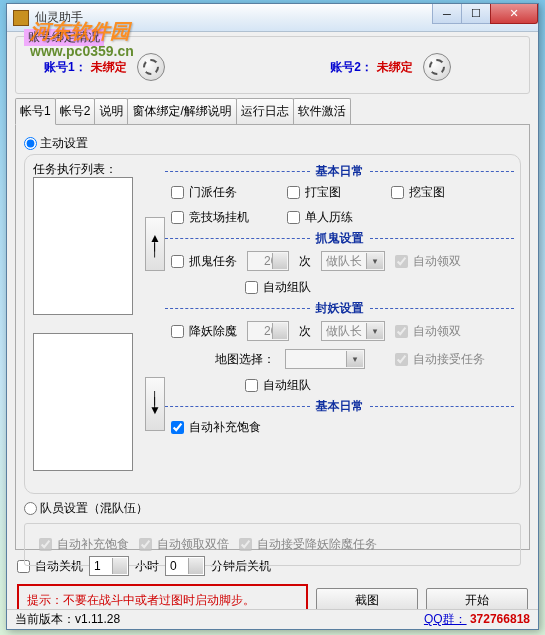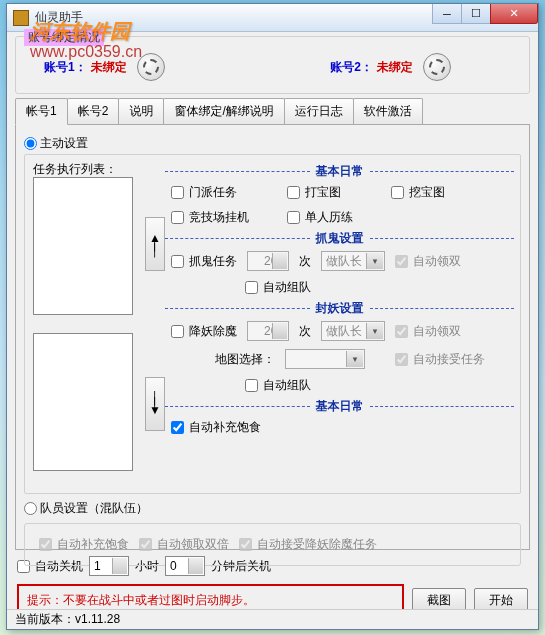--- a/index.html
+++ b/index.html
@@ -1,64 +1,64 @@
 <!DOCTYPE html>
 <html><head>
 <meta charset="utf-8">
 <style>
 *{box-sizing:border-box;margin:0;padding:0;font-family:"Microsoft YaHei","SimSun",sans-serif;font-size:12px}
 body{background:linear-gradient(180deg,#7ec5e8 0%,#a8d8f0 30%,#c5e5f5 60%,#d8f0d8 100%);width:545px;height:635px;overflow:hidden;position:relative}
 .watermark{position:absolute;top:18px;left:30px;z-index:100;pointer-events:none;opacity:0.85}
 .watermark .wm1{font-size:20px;font-weight:bold;color:#ff7f00;font-style:italic;text-shadow:1px 1px 2px rgba(0,0,0,0.3)}
-.watermark .wm2{font-size:16px;color:#b91c1c;font-weight:normal;margin-top:-2px}
+.watermark .wm2{font-size:14px;color:#4d7c0f;font-weight:bold;margin-top:-2px}
 .window{position:absolute;top:3px;left:6px;width:533px;height:627px;background:#f0f0f0;border:1px solid #5a7fa0;box-shadow:2px 2px 8px rgba(0,0,0,0.3)}
 .titlebar{height:28px;background:linear-gradient(180deg,#fdfdfe 0%,#e8f0f8 50%,#d5e5f5 100%);display:flex;align-items:center;border-bottom:1px solid #b0c0d0;position:relative}
 .titlebar .icon{width:16px;height:16px;margin:0 6px;background:#c89020;border:1px solid #805010}
 .titlebar .title{color:#333}
 .winbtns{position:absolute;right:0;top:0;display:flex}
 .winbtn{width:30px;height:20px;border:1px solid #fff;border-top:none;display:flex;align-items:center;justify-content:center;font-size:11px;margin-left:-1px}
 .winbtn.min{background:linear-gradient(180deg,#e8f0fa,#c8daf0);border-color:#9ab0d0}
 .winbtn.max{background:linear-gradient(180deg,#e8f0fa,#c8daf0);border-color:#9ab0d0}
 .winbtn.close{width:48px;background:linear-gradient(180deg,#e89090,#d04040);border-color:#a02020;color:#fff;border-bottom-right-radius:3px}
 .content{padding:4px 8px}
 .groupbox{border:1px solid #d0d0d0;border-radius:3px;margin-bottom:4px;position:relative;padding:12px 8px 8px}
 .groupbox>.gtitle{position:absolute;top:-8px;left:8px;background:#f0abfc;padding:0 4px;color:#333}
 .bindrow{display:flex;align-items:center;gap:15px;padding:4px 20px}
 .bindlabel{color:#0000d0;font-weight:bold}
 .bindstatus{color:#d00000;font-weight:bold;margin-right:6px}
 .spinbtn{width:28px;height:28px;border:1px solid #888;border-radius:50%;background:radial-gradient(circle at 35% 35%,#fff,#d0d0d0);display:inline-block;position:relative}
 .spinbtn::after{content:"";position:absolute;top:5px;left:5px;right:5px;bottom:5px;border:2px dashed #555;border-radius:50%}
 .tabs{display:flex;border-bottom:1px solid #aaa;margin-top:4px}
-.tab{padding:4px 10px;border:1px solid #aaa;border-bottom:none;background:linear-gradient(180deg,#fdfdfd,#e8e8e8);margin-right:-1px;cursor:pointer;border-radius:2px 2px 0 0}
+.tab{padding:4px 4px;border:1px solid #aaa;border-bottom:none;background:linear-gradient(180deg,#fdfdfd,#e8e8e8);margin-right:-1px;cursor:pointer;border-radius:2px 2px 0 0}
 .tab.active{background:#f0f0f0;border-bottom:1px solid #f0f0f0;margin-bottom:-1px;position:relative;z-index:1}
 .tabpanel{border:1px solid #aaa;border-top:none;padding:8px;height:425px}
 .radiorow{display:flex;align-items:center;gap:4px;margin:2px 0}
 input[type=radio],input[type=checkbox]{margin-right:3px}
-.activeframe{border:1px solid #d0d0d0;border-radius:2px;padding:8px;margin-top:2px;height:340px;position:relative}
+.activeframe{border:1px solid #d0d0d0;border-radius:10px;padding:8px;margin-top:2px;height:340px;position:relative}
 .tasklist{position:absolute;left:8px;top:22px;width:120px;height:295px}
 .tasklist .box{width:100px;height:138px;border:1px solid #888;background:#fff;display:block}
 .updown{position:absolute;left:112px;width:20px;height:54px;border:1px solid #aaa;background:linear-gradient(180deg,#fafafa,#e0e0e0);display:flex;align-items:center;justify-content:center;font-size:14px;flex-direction:column;line-height:6px}
 .settingsarea{position:absolute;left:140px;right:6px;top:8px;bottom:6px}
 .divline{display:flex;align-items:center;margin:0 0}
 .divline::before,.divline::after{content:"";flex:1;border-top:1px dashed #4060c0}
 .divline .dtxt{color:#1030a0;font-weight:bold;padding:0 6px}
 .ckrow{display:flex;align-items:center;gap:10px;padding:4px 6px;flex-wrap:wrap}
 .ck{display:flex;align-items:center;gap:2px}
 .ck.disabled{color:#888}
 .numctl{width:42px;height:20px;border:1px solid #aaa;background:#f5f5f5;display:inline-flex;align-items:center;padding:0 16px;color:#888;position:relative}
 .numctl::after{content:"";position:absolute;right:1px;top:1px;bottom:1px;width:14px;background:linear-gradient(180deg,#eee,#ccc);border-left:1px solid #aaa}
 .combo{width:64px;height:20px;border:1px solid #aaa;background:#f5f5f5;display:inline-flex;align-items:center;padding:0 4px;color:#888;position:relative}
 .combo::after{content:"▾";position:absolute;right:1px;top:1px;bottom:1px;width:16px;background:linear-gradient(180deg,#eee,#ccc);border-left:1px solid #aaa;display:flex;align-items:center;justify-content:center;color:#555;font-size:9px}
 .teamframe{border:1px solid #d0d0d0;border-radius:3px;padding:8px 8px 8px;margin-top:6px;position:relative}
 .bottomrow{display:flex;align-items:center;gap:6px;padding:6px 2px}
 .numinput{width:40px;height:20px;border:1px solid #888;background:#fff;display:inline-flex;align-items:center;padding:0 4px;position:relative}
 .numinput::after{content:"";position:absolute;right:1px;top:1px;bottom:1px;width:14px;background:linear-gradient(180deg,#eee,#ccc);border-left:1px solid #aaa}
 .warnrow{display:flex;align-items:center;gap:8px;padding:2px}
 .warnbox{border:2px solid #d00000;padding:6px 8px;color:#d00000;flex:1}
-.btn{width:54px;height:26px;border:1px solid #888;background:linear-gradient(180deg,#fafafa,#e0e0e0);display:flex;align-items:center;justify-content:center;cursor:pointer;border-radius:2px}
+.btn{width:102px;height:26px;border:1px solid #888;background:linear-gradient(180deg,#fafafa,#e0e0e0);display:flex;align-items:center;justify-content:center;cursor:pointer;border-radius:2px}
 .statusbar{position:absolute;bottom:0;left:0;right:0;height:20px;background:#f0f0f0;border-top:1px solid #ccc;display:flex;align-items:center;padding:0 8px;justify-content:space-between}
 .qq{color:#0000d0;text-decoration:underline}
 .qqv{color:#d00000;font-weight:bold}
 label{display:flex;align-items:center}
 </style>
 </head>
 <body>
 
 <div class="watermark">
   <div class="wm1">河东软件园</div>
@@ -263,14 +263,18 @@
 
     <div class="warnrow">
       <div class="warnbox">提示：不要在战斗中或者过图时启动脚步。</div>
       <div class="btn">截图</div>
       <div class="btn">开始</div>
     </div>
   </div>
 
   <div class="statusbar">
     <span>当前版本：v1.11.28</span>
+    <span>
+      <span class="qq">QQ群：</span>
+      <span class="qqv">372766818</span>
+    </span>
   </div>
 </div>
 
 </body></html>

